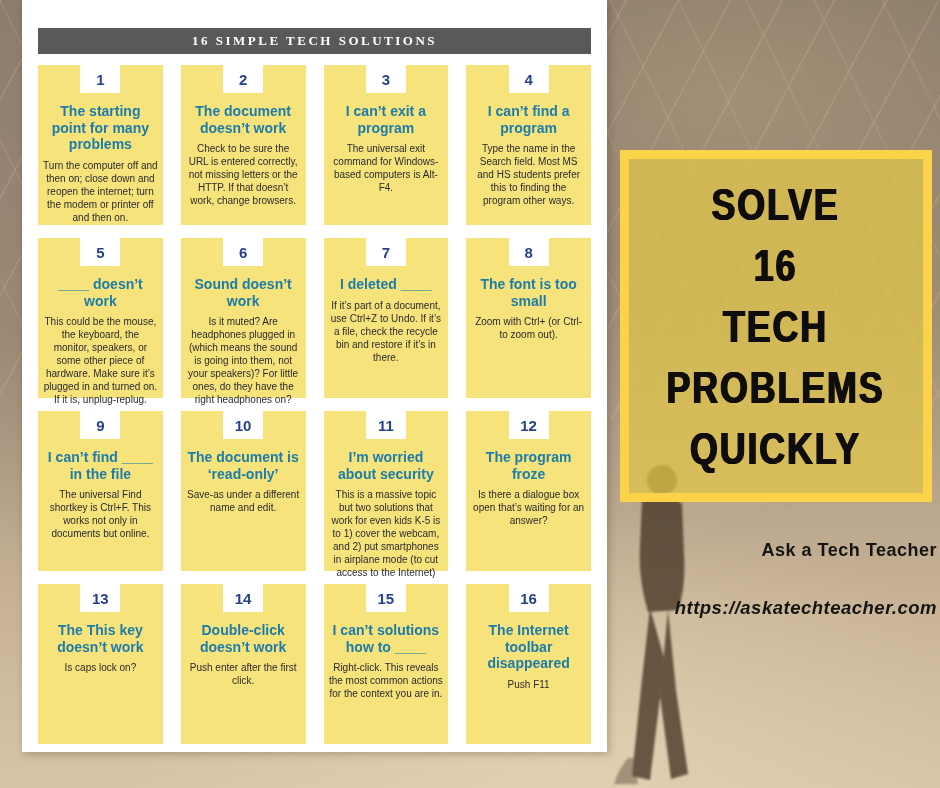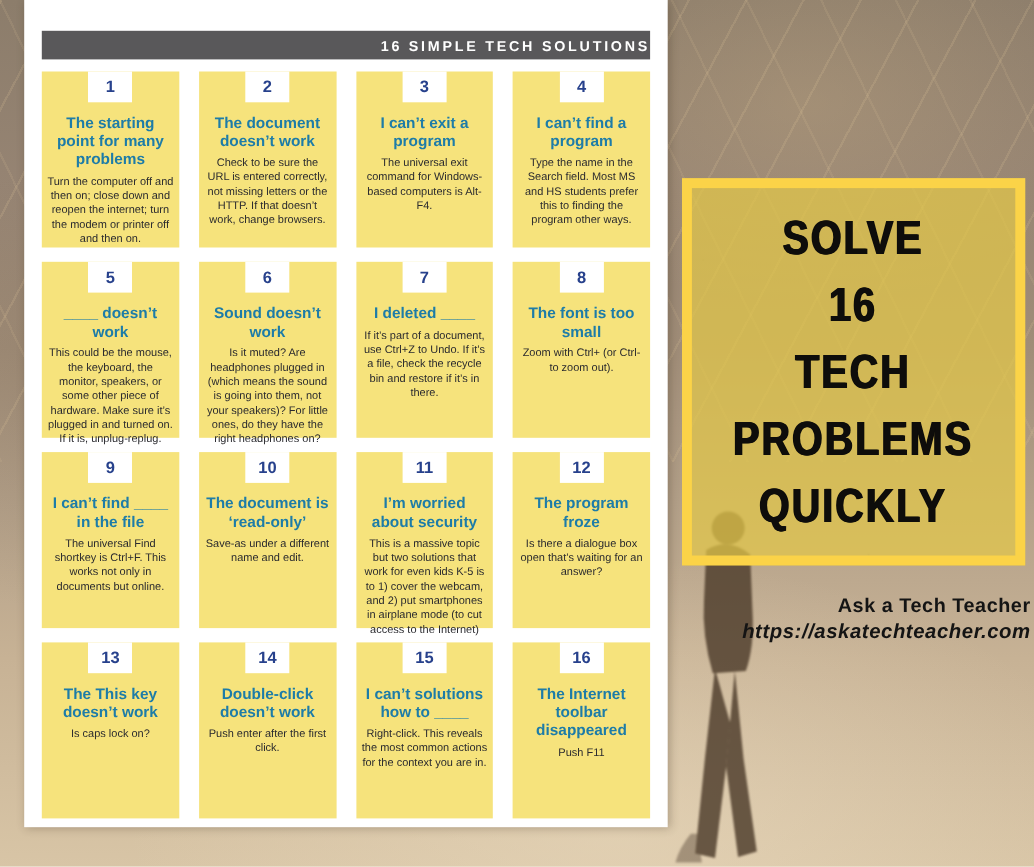--- a/index.html
+++ b/index.html
@@ -48,21 +48,21 @@
 
   
   .sheet{
     position:absolute;left:22px;top:0;width:585px;height:752px;z-index:2;
     background:#ffffff;
     box-shadow:2px 2px 8px rgba(60,45,30,0.30);
     padding:28px 16px 8px 16px;
   }
   .header-bar{
     height:26px;background:var(--header-gray);
-    display:flex;align-items:center;justify-content:flex-end;
+    display:flex;align-items:center;justify-content:center;font-family:Liberation Serif, serif;
   }
   .header-bar span{
     color:#ffffff;font-size:13px;font-weight:bold;letter-spacing:2.5px;
   }
   .cards-grid{
     margin-top:11px;
     display:grid;grid-template-columns:repeat(4,1fr);
     column-gap:18px;row-gap:13px;
   }
   .card{
@@ -81,39 +81,39 @@
   }
   .card-body{
     color:var(--body-text);font-size:10px;line-height:1.3;font-weight:500;
   }
 
   
   .side-panel{
     position:absolute;left:620px;top:150px;width:312px;height:352px;z-index:2;
     border:9px solid var(--panel-border-yellow);
     background:rgba(227,199,72,0.72);
-    display:flex;flex-direction:column;align-items:center;justify-content:center;margin-top:12px;
+    display:flex;flex-direction:column;align-items:center;justify-content:center;
   }
   .headline{text-align:center;}
   .headline span{
     display:block;
     color:var(--headline-black);
     font-weight:bold;font-size:39px;line-height:61px;letter-spacing:2px;
     transform:scale(0.92,1.12);
     text-shadow:0.8px 0 0 var(--headline-black), -0.8px 0 0 var(--headline-black);
   }
 
   .attribution{
     position:absolute;left:615px;top:540px;width:322px;z-index:3;text-align:right;
   }
   .attribution .name{
     color:#141414;font-weight:bold;font-size:18px;letter-spacing:0.5px;
   }
   .attribution .url{
-    display:block;margin-top:2px;
+    display:block;margin-top:36px;
     color:#141414;font-weight:bold;font-style:italic;font-size:18.5px;letter-spacing:0.5px;
     text-decoration:none;
   }
 </style>
 </head>
 <body>
 
 <div class="bg"></div>
 
 <svg class="silhouette" width="110" height="330" viewBox="0 0 110 330">

